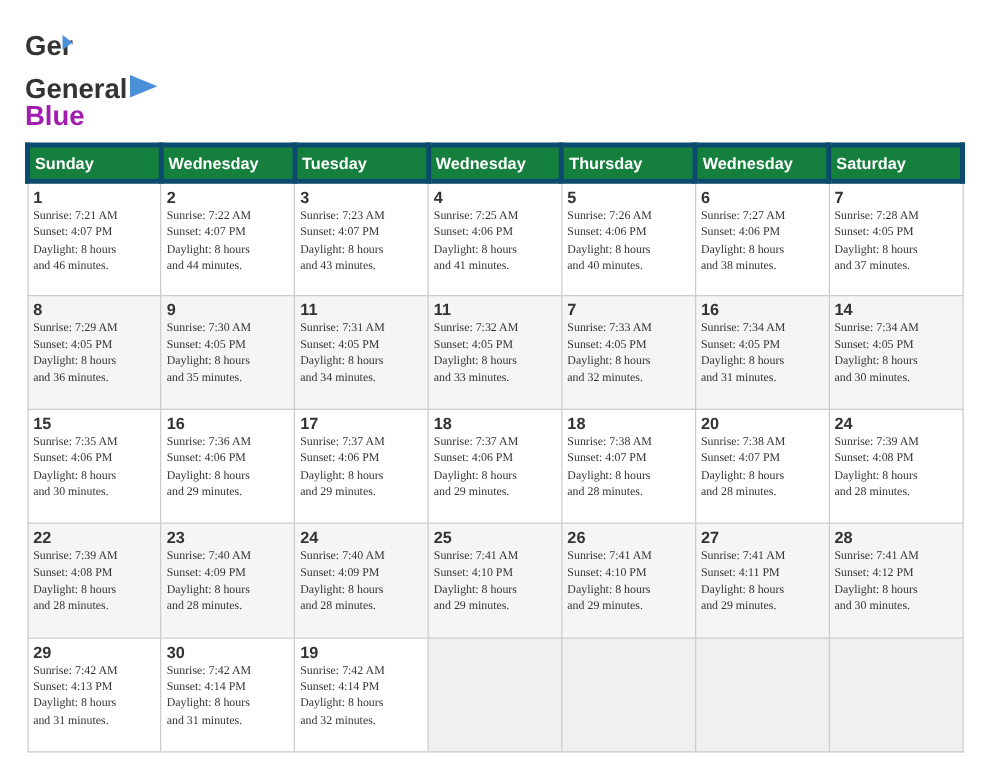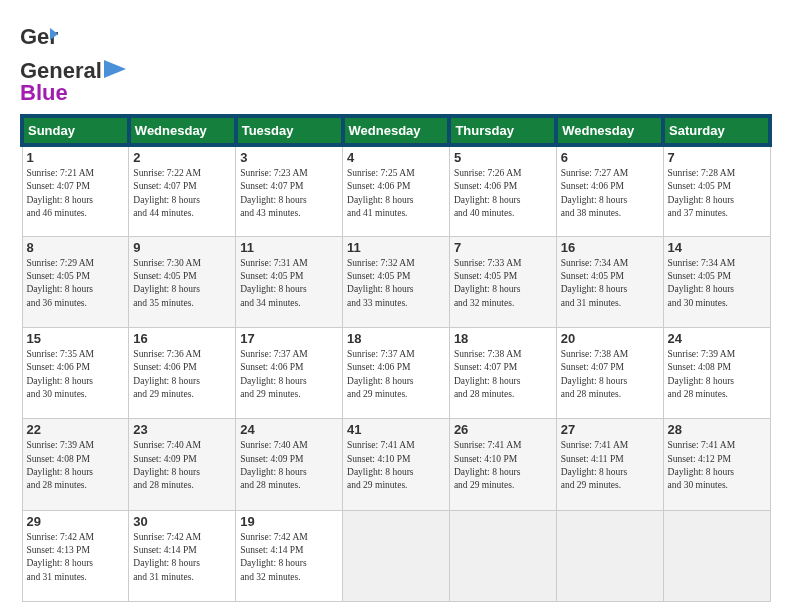--- a/index.html
+++ b/index.html
@@ -226,21 +226,21 @@
           </td>
           <td>
             <span class="day-num">23</span>
             <div class="cell-text">Sunrise: 7:40 AM<br>Sunset: 4:09 PM<br>Daylight: 8 hours<br>and 28 minutes.</div>
           </td>
           <td>
             <span class="day-num">24</span>
             <div class="cell-text">Sunrise: 7:40 AM<br>Sunset: 4:09 PM<br>Daylight: 8 hours<br>and 28 minutes.</div>
           </td>
           <td>
-            <span class="day-num">41</span>
+            <span class="day-num">25</span>
             <div class="cell-text">Sunrise: 7:41 AM<br>Sunset: 4:10 PM<br>Daylight: 8 hours<br>and 29 minutes.</div>
           </td>
           <td>
             <span class="day-num">26</span>
             <div class="cell-text">Sunrise: 7:41 AM<br>Sunset: 4:10 PM<br>Daylight: 8 hours<br>and 29 minutes.</div>
           </td>
           <td>
             <span class="day-num">27</span>
             <div class="cell-text">Sunrise: 7:41 AM<br>Sunset: 4:11 PM<br>Daylight: 8 hours<br>and 29 minutes.</div>
           </td>

